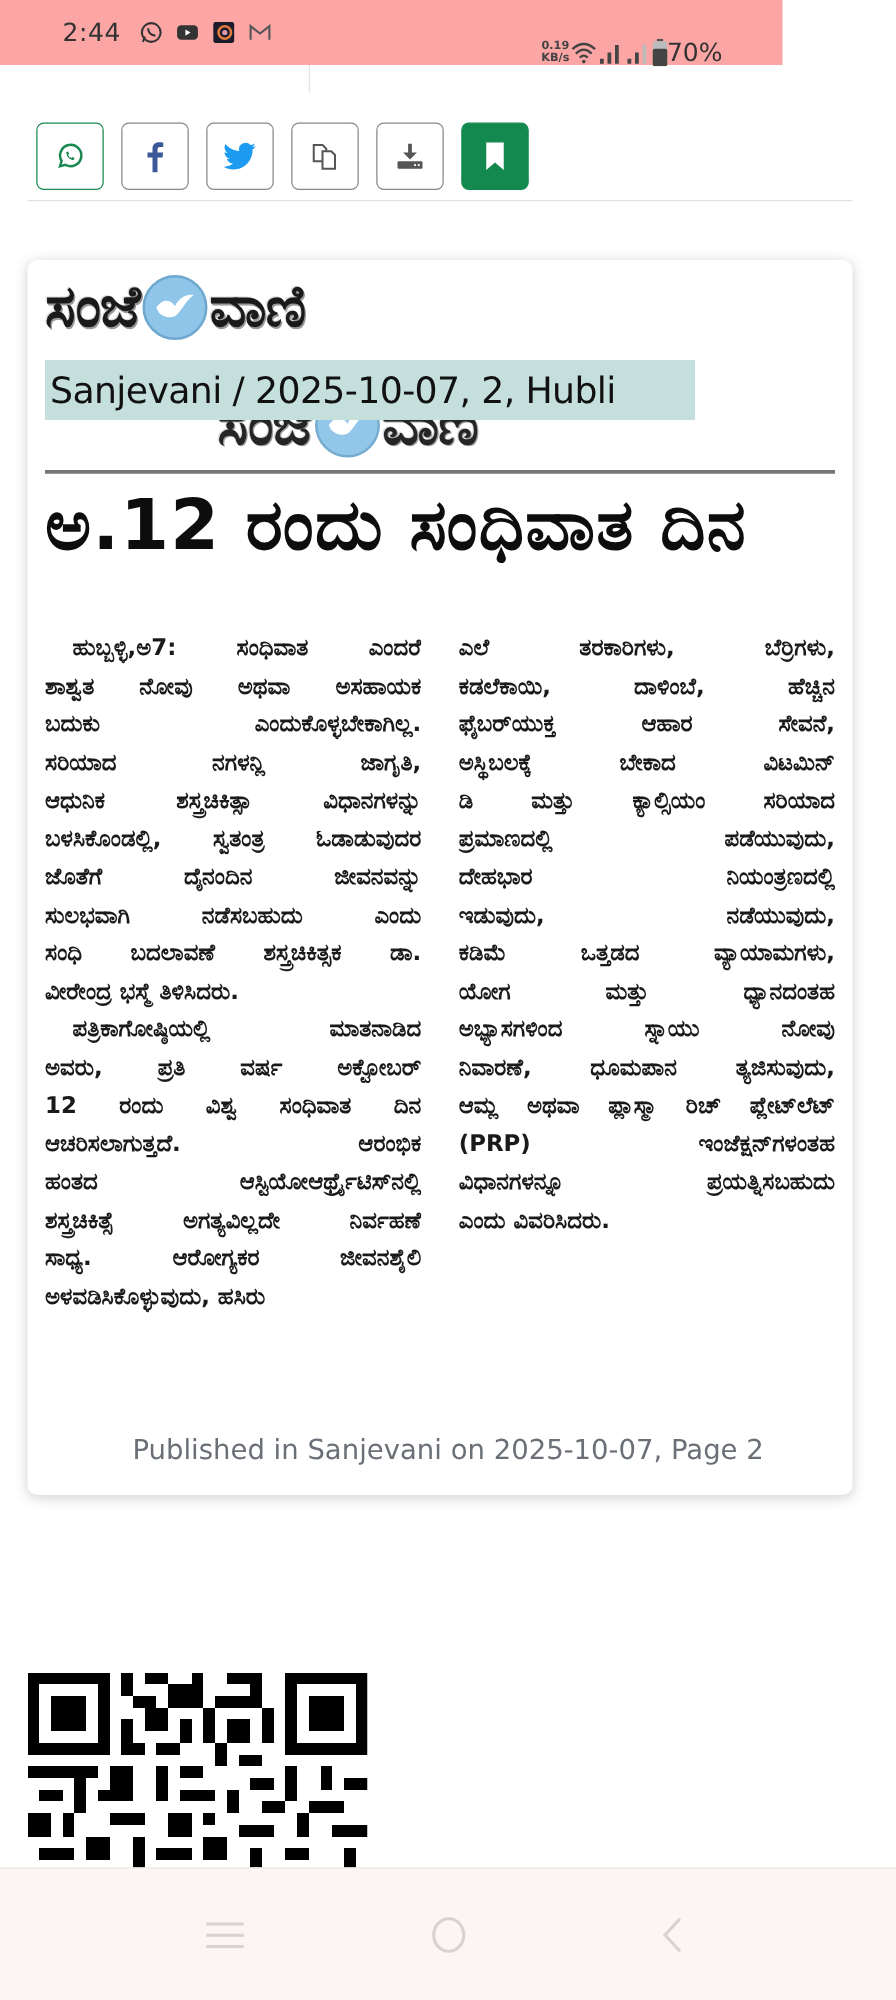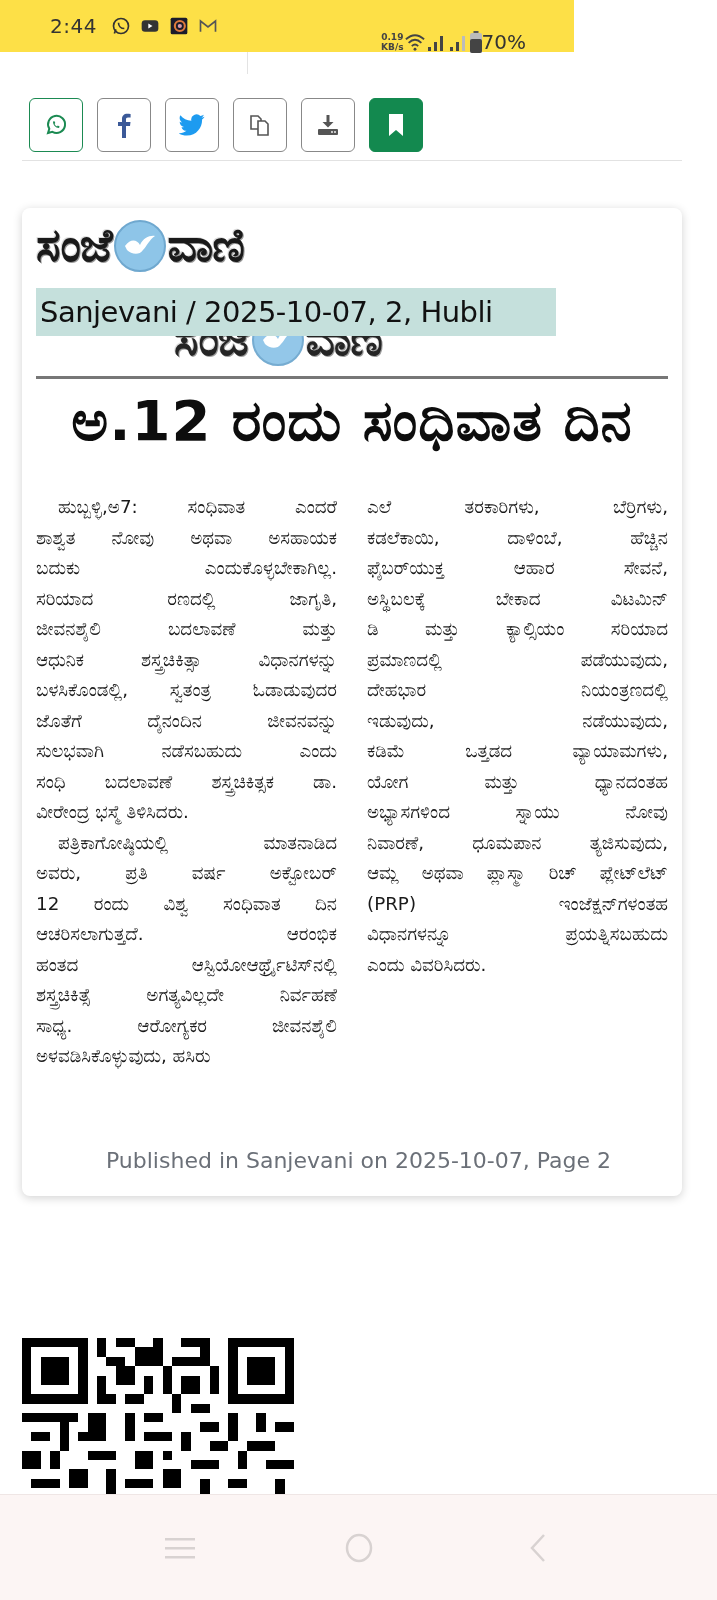--- a/index.html
+++ b/index.html
@@ -1,20 +1,20 @@
 <!DOCTYPE html>
 <html><head>
 <meta charset="utf-8">
 <style>
   * { box-sizing: border-box; margin: 0; padding: 0; }
   html, body { width: 717px; height: 1600px; background: #ffffff; overflow: hidden; }
   body { position: relative; font-family: "Liberation Sans", "DejaVu Sans", sans-serif; color: #111; }
 
   
-  .status-bar { position: absolute; top: 0; left: 0; width: 574px; height: 52px; background: #fde047; z-index: 5; display: flex; align-items: center; padding: 0 48px 0 50px; justify-content: space-between; }
+  .status-bar { position: absolute; top: 0; left: 0; width: 626px; height: 52px; background: #fca5a5; z-index: 5; display: flex; align-items: center; padding: 0 48px 0 50px; justify-content: space-between; }
   .status-left { display: flex; align-items: center; gap: 14px; }
   .status-time { font-size: 20px; color: #333; font-family: "DejaVu Sans", sans-serif; letter-spacing: 0.5px; }
   .notif-icons { display: flex; align-items: center; gap: 9px; }
   .ni { width: 20px; height: 20px; display: inline-block; }
   .status-right { display: flex; align-items: center; gap: 0; margin-top: 32px; }
   .netspeed { display: flex; flex-direction: column; font-size: 9px; line-height: 10px; color: #444; font-weight: bold; text-align: center; font-family: "DejaVu Sans", sans-serif; }
   .battery-pct { font-size: 20px; color: #333; font-family: "DejaVu Sans", sans-serif; }
 
   
   .view-tabs { position: absolute; top: 40px; left: 24px; width: 660px; height: 52px; display: flex; overflow: hidden; }
@@ -32,22 +32,22 @@
 
   
   .card { position: absolute; top: 208px; left: 22px; width: 660px; height: 988px; background: #fff; border-radius: 8px; box-shadow: 0 2px 10px rgba(0,0,0,0.18); overflow: hidden; }
   .clip { position: absolute; top: 8px; left: 14px; width: 634px; }
   .masthead { position: relative; height: 140px; }
   .logo { position: absolute; top: 2px; left: 0; display: flex; align-items: center; font-family: "DejaVu Serif", serif; font-weight: bold; font-size: 46px; color: #1a1a1a; text-shadow: 1px 1px 0 #999, -1px -1px 0 #ddd; letter-spacing: -1px; text-align: center; }
   .logo-2 { position: absolute; top: 96px; left: 138px; opacity: 0.95; }
   .dove { width: 52px; height: 52px; border-radius: 50%; background: #8ec5e8; border: 2px solid #6fa8cf; display: flex; align-items: center; justify-content: center; margin: 0 2px; }
   .meta-band { position: absolute; top: 72px; left: 0; width: 520px; height: 48px; background: #c5e0dc; display: flex; align-items: center; padding-left: 4px; font-size: 29px; color: #111; z-index: 2; font-family: "DejaVu Sans", sans-serif; letter-spacing: -0.5px; }
   .rule { position: absolute; top: 160px; left: 0; width: 632px; height: 3px; background: #777; }
-  .headline { position: absolute; top: 172px; left: 0; width: 632px; text-align: center; font-size: 56px; font-weight: bold; font-family: "DejaVu Sans", sans-serif; letter-spacing: 1px; color: #0d0d0d; }
-  .columns { position: absolute; top: 276px; left: 0; width: 632px; display: flex; gap: 30px; }
+  .headline { position: absolute; top: 172px; left: 0; width: 632px; text-align: left; font-size: 56px; font-weight: bold; font-family: "DejaVu Sans", sans-serif; letter-spacing: 1px; color: #0d0d0d; }
+  .columns { position: absolute; top: 288px; left: 0; width: 632px; display: flex; gap: 30px; font-weight: bold; }
   .col { width: 309px; }
   .col p { font-family: "DejaVu Sans", sans-serif; font-size: 18.3px; line-height: 30.5px; color: #1a1a1a; text-align: justify; }
   .col .line { display: block; white-space: nowrap; overflow: hidden; text-align-last: justify; text-align: justify; }
 
   .published { position: absolute; top: 1148px; left: 0; width: 717px; text-align: center; font-size: 22px; color: #6b7078; font-family: "DejaVu Sans", sans-serif; }
 
   .qr { position: absolute; top: 1338px; left: 22px; width: 272px; height: 156px; overflow: hidden; }
 
   .nav-bar { position: absolute; top: 1494px; left: 0; width: 717px; height: 106px; background: #fcf5f4; border-top: 1px solid #efe6e5; display: flex; align-items: center; justify-content: space-around; padding: 0 90px; }
   .nav-btn { width: 40px; height: 40px; display: flex; align-items: center; justify-content: center; }
@@ -190,22 +190,21 @@
     </div>
     <div class="rule"></div>
     <div class="headline">ಅ.12 ರಂದು ಸಂಧಿವಾತ ದಿನ</div>
 
     <div class="columns">
       <div class="col">
         <p>
           <span class="line" style="padding-left:22px">ಹುಬ್ಬಳ್ಳಿ,ಅ7: ಸಂಧಿವಾತ ಎಂದರೆ</span>
           <span class="line">ಶಾಶ್ವತ ನೋವು ಅಥವಾ ಅಸಹಾಯಕ</span>
           <span class="line">ಬದುಕು ಎಂದುಕೊಳ್ಳಬೇಕಾಗಿಲ್ಲ.</span>
-          <span class="line">ಸರಿಯಾದ ರಣದಲ್ಲಿ ಜಾಗೃತಿ,</span>
-          <span class="line">ಜೀವನಶೈಲಿ ಬದಲಾವಣೆ ಮತ್ತು</span>
+          <span class="line">ಸರಿಯಾದ ನಗಳನ್ಲಿ ಜಾಗೃತಿ,</span>
           <span class="line">ಆಧುನಿಕ ಶಸ್ತ್ರಚಿಕಿತ್ಸಾ ವಿಧಾನಗಳನ್ನು</span>
           <span class="line">ಬಳಸಿಕೊಂಡಲ್ಲಿ, ಸ್ವತಂತ್ರ ಓಡಾಡುವುದರ</span>
           <span class="line">ಜೊತೆಗೆ ದೈನಂದಿನ ಜೀವನವನ್ನು</span>
           <span class="line">ಸುಲಭವಾಗಿ ನಡೆಸಬಹುದು ಎಂದು</span>
           <span class="line">ಸಂಧಿ ಬದಲಾವಣೆ ಶಸ್ತ್ರಚಿಕಿತ್ಸಕ ಡಾ.</span>
           <span class="line" style="text-align-last:left">ವೀರೇಂದ್ರ ಭಸ್ಮೆ ತಿಳಿಸಿದರು.</span>
           <span class="line" style="padding-left:22px">ಪತ್ರಿಕಾಗೋಷ್ಠಿಯಲ್ಲಿ ಮಾತನಾಡಿದ</span>
           <span class="line">ಅವರು, ಪ್ರತಿ ವರ್ಷ ಅಕ್ಟೋಬರ್</span>
           <span class="line">12 ರಂದು ವಿಶ್ವ ಸಂಧಿವಾತ ದಿನ</span>
           <span class="line">ಆಚರಿಸಲಾಗುತ್ತದೆ. ಆರಂಭಿಕ</span>

